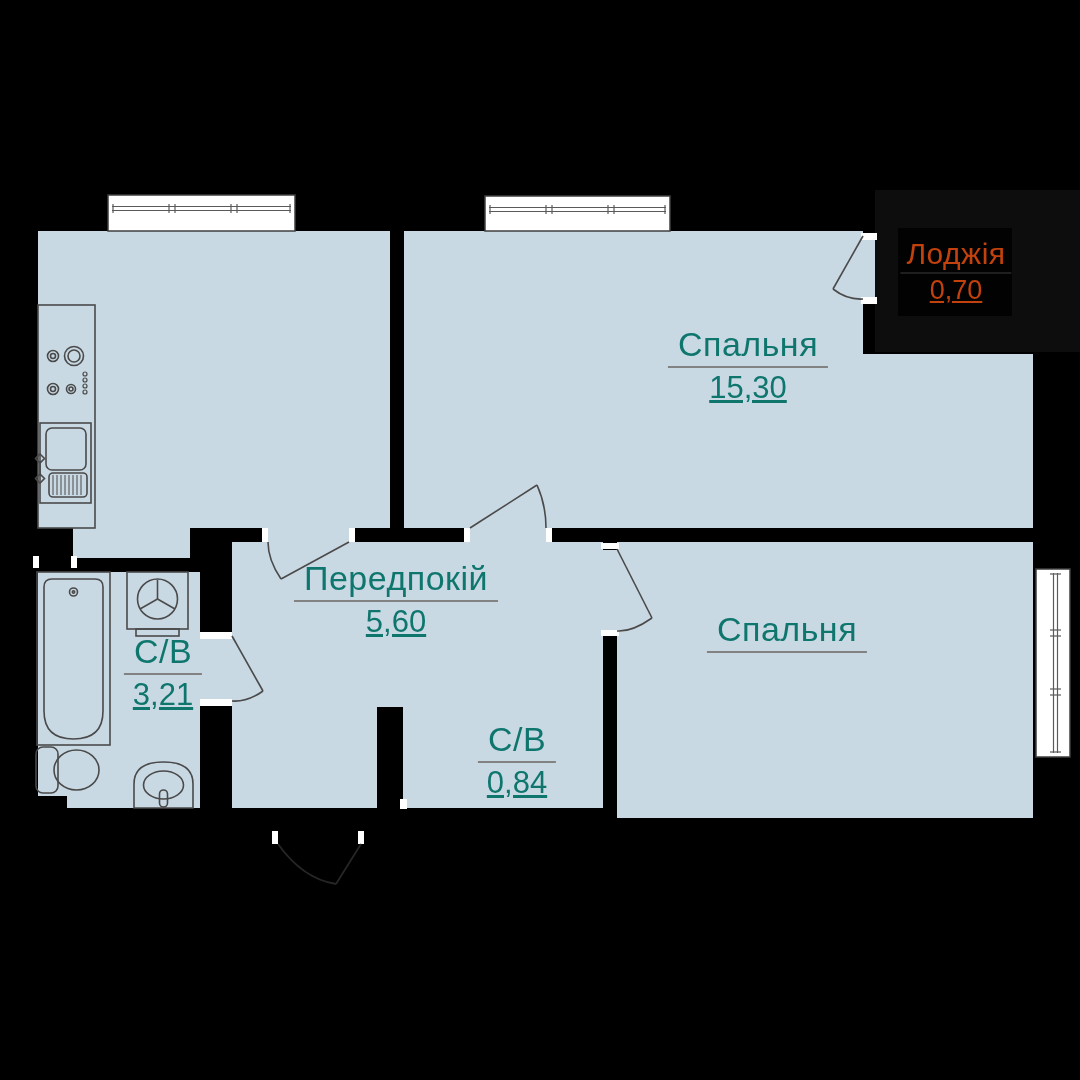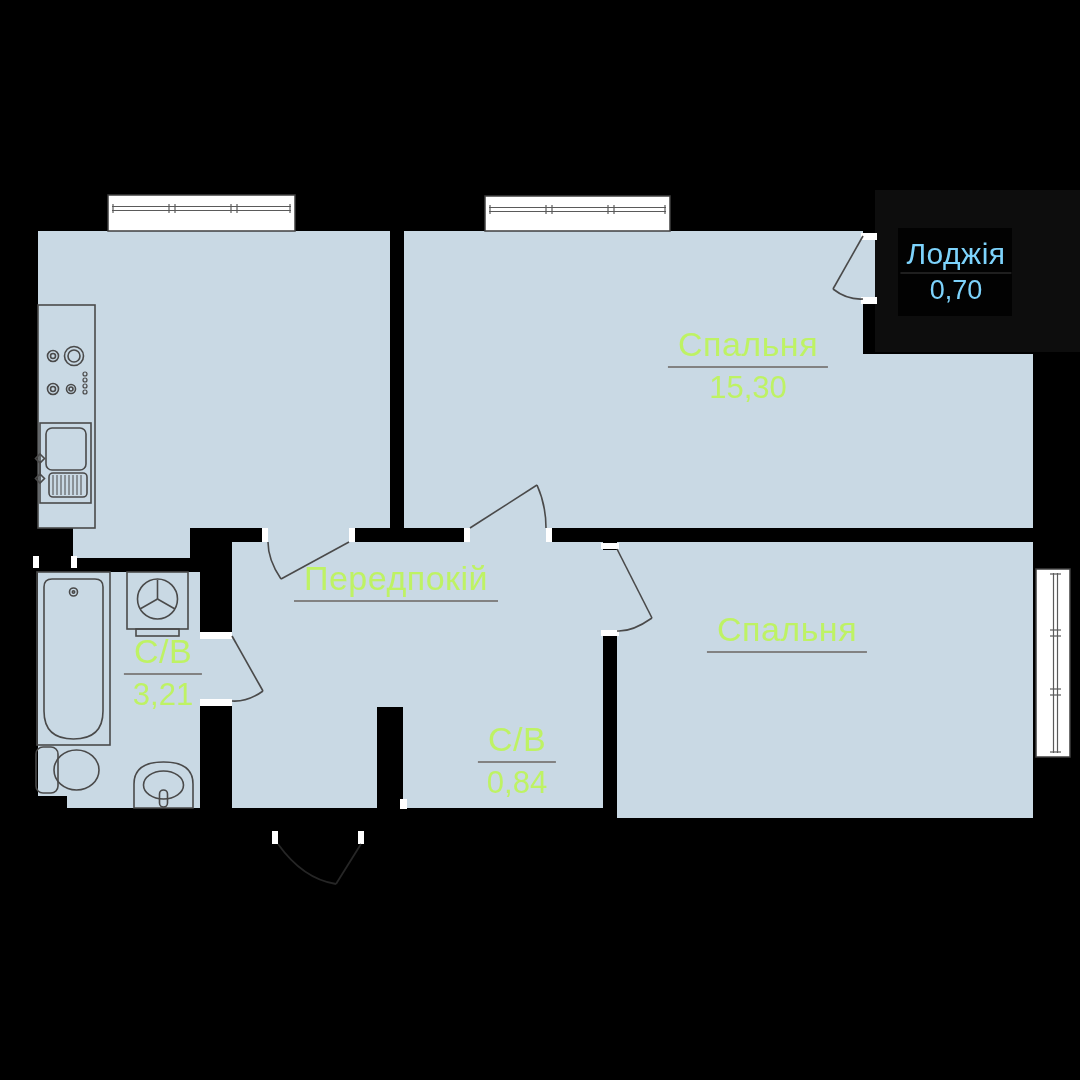--- a/index.html
+++ b/index.html
@@ -3,28 +3,28 @@
 <meta charset="utf-8">
 <style>
   html,body{margin:0;padding:0;background:#000;}
   .plan{
     position:relative;width:1080px;height:1080px;background:#000;overflow:hidden;
     font-family:"Liberation Sans","DejaVu Sans",sans-serif;
   }
   .plan svg{position:absolute;left:0;top:0;}
   .room-label{
     position:absolute;transform:translateX(-50%);text-align:center;
-    color:#bef264;line-height:1.05;white-space:nowrap;z-index:5;
+    color:#0f766e;line-height:1.05;white-space:nowrap;z-index:5;
   }
   .room-label .nm{
     display:inline-block;font-size:34px;letter-spacing:.5px;
     border-bottom:2px solid #828282;padding:0 10px 3px;
   }
-  .room-label .ar{font-size:31px;margin-top:4px;}
-  .room-label.loggia{color:#7dd3fc;}
+  .room-label .ar{font-size:31px;margin-top:4px;text-decoration:underline;}
+  .room-label.loggia{color:#c2410c;}
   .room-label.loggia .nm{font-size:30px;border-bottom-color:#1f1f1f;padding:0 6px 2px;}
   .room-label.loggia .ar{font-size:27px;margin-top:2px;}
 </style>
 </head>
 <body>
 
 <div class="plan">
 
   <svg width="1080" height="1080" viewBox="0 0 1080 1080">
 
@@ -212,20 +212,21 @@
   </svg>
 
 
   <div class="room-label" style="left:748px;top:327px;">
     <div class="nm">Спальня</div>
     <div class="ar">15,30</div>
   </div>
 
   <div class="room-label" style="left:396px;top:561px;">
     <div class="nm">Передпокій</div>
+    <div class="ar">5,60</div>
   </div>
 
   <div class="room-label" style="left:163px;top:634px;">
     <div class="nm">С/В</div>
     <div class="ar">3,21</div>
   </div>
 
   <div class="room-label" style="left:517px;top:722px;">
     <div class="nm">С/В</div>
     <div class="ar">0,84</div>

